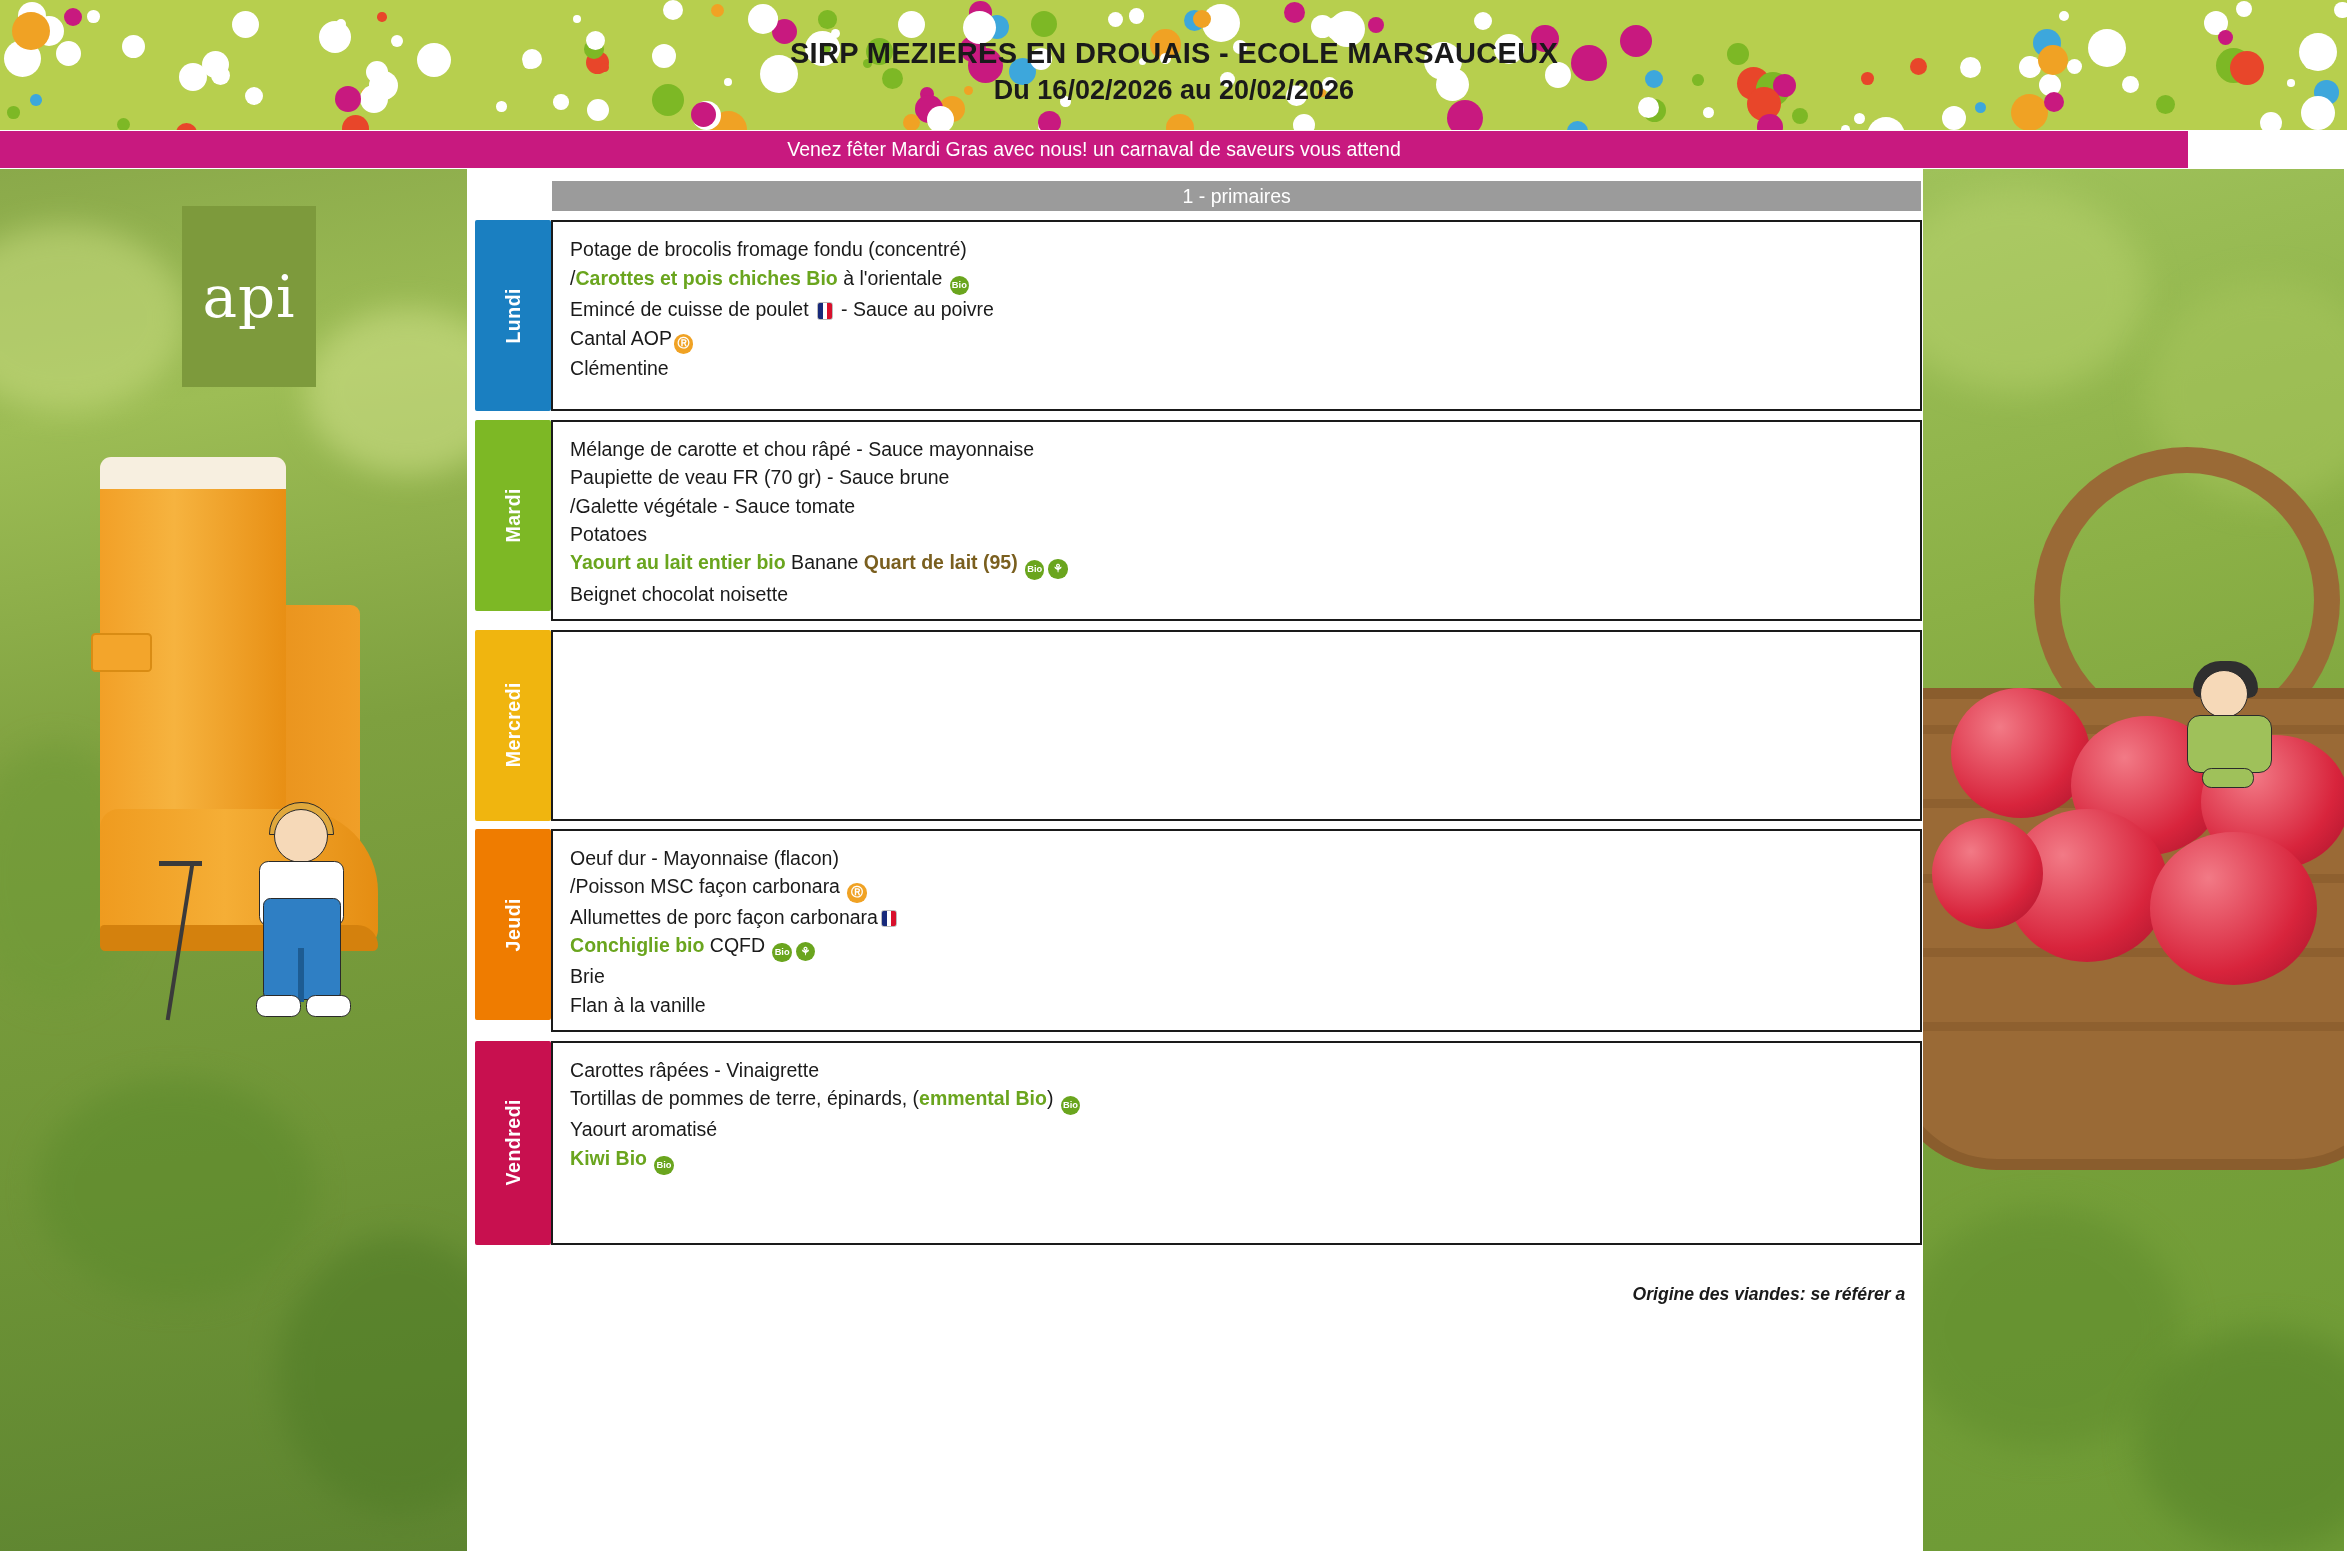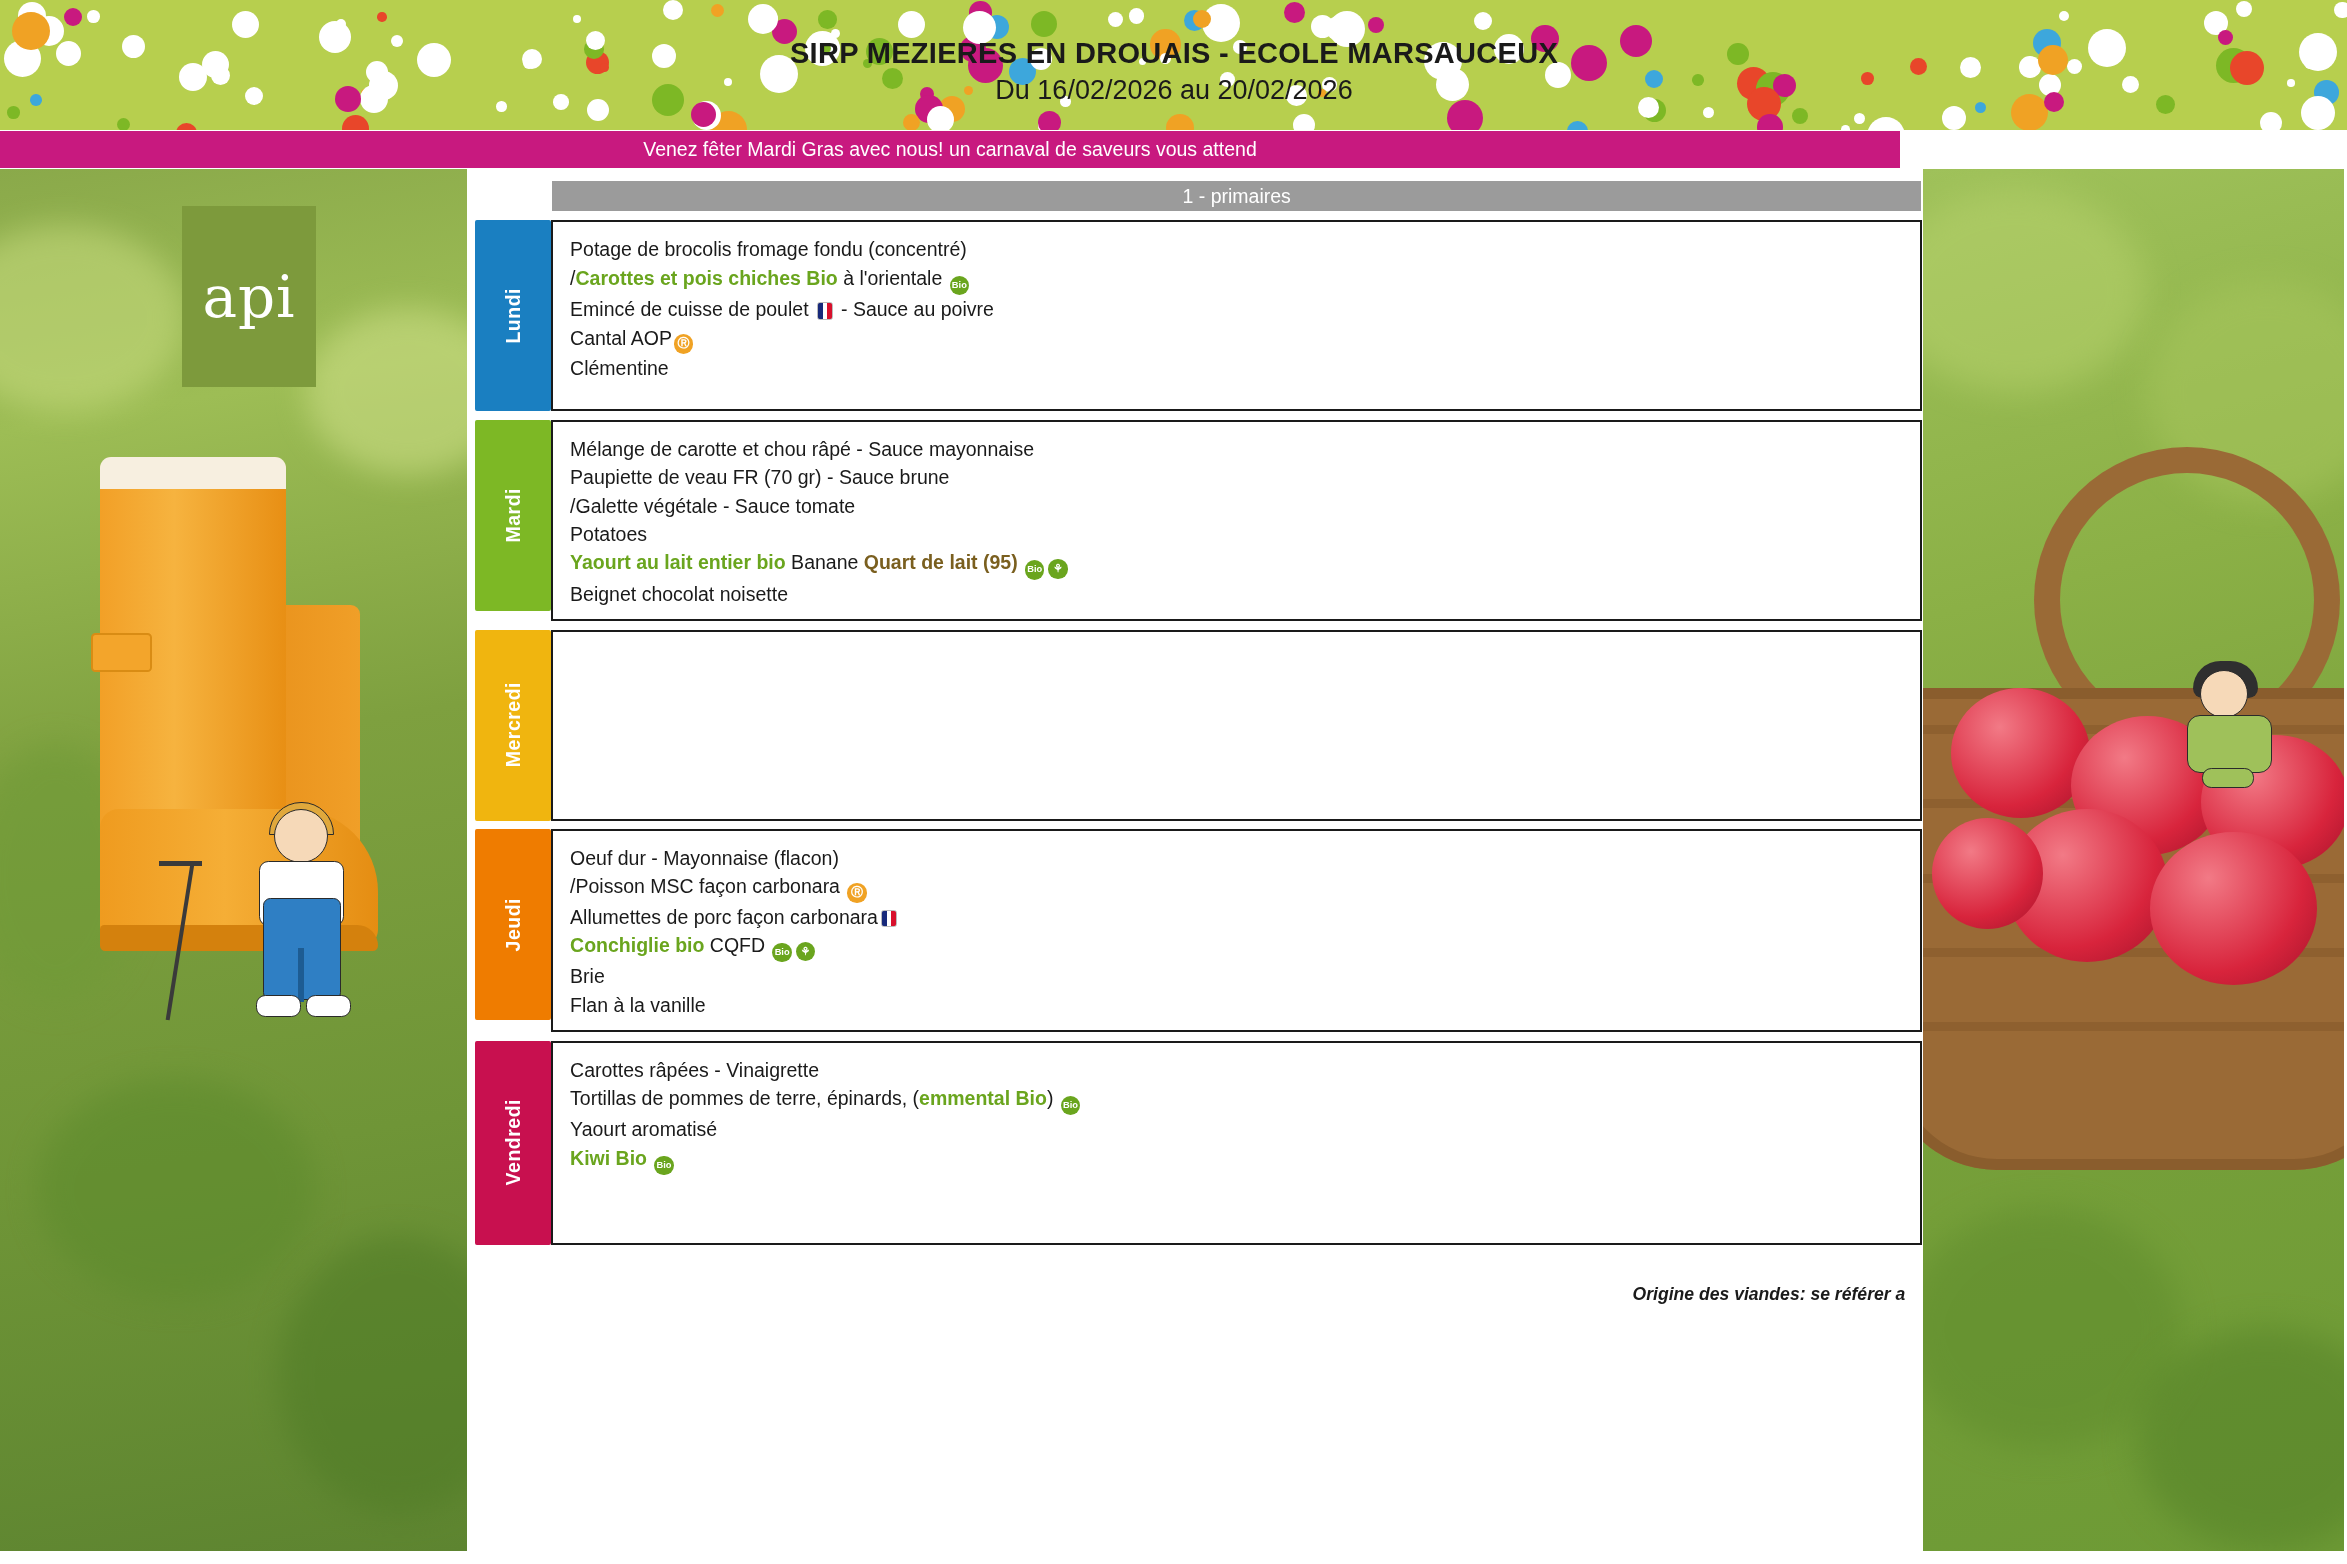--- a/index.html
+++ b/index.html
@@ -29,28 +29,28 @@
     color: #1a1a1a;
   }
   .banner-title {
     font-size: 29px;
     font-weight: bold;
     letter-spacing: 0.3px;
     line-height: 1.15;
   }
   .banner-dates {
     font-size: 27px;
-    font-weight: normal;
+    font-weight: bold;
     line-height: 1.2;
     margin-top: 3.7px;
   }
 
   
   .pink-stripe {
-    width: 1900px;
+    width: 2188px;
     height: 39px;
     background: #c8197f;
     color: #ffffff;
     font-size: 19.5px;
     display: flex;
     align-items: center;
     justify-content: center;
     border-top: 1.9px solid #ffffff;
     border-bottom: 1.9px solid #ffffff;
   }

